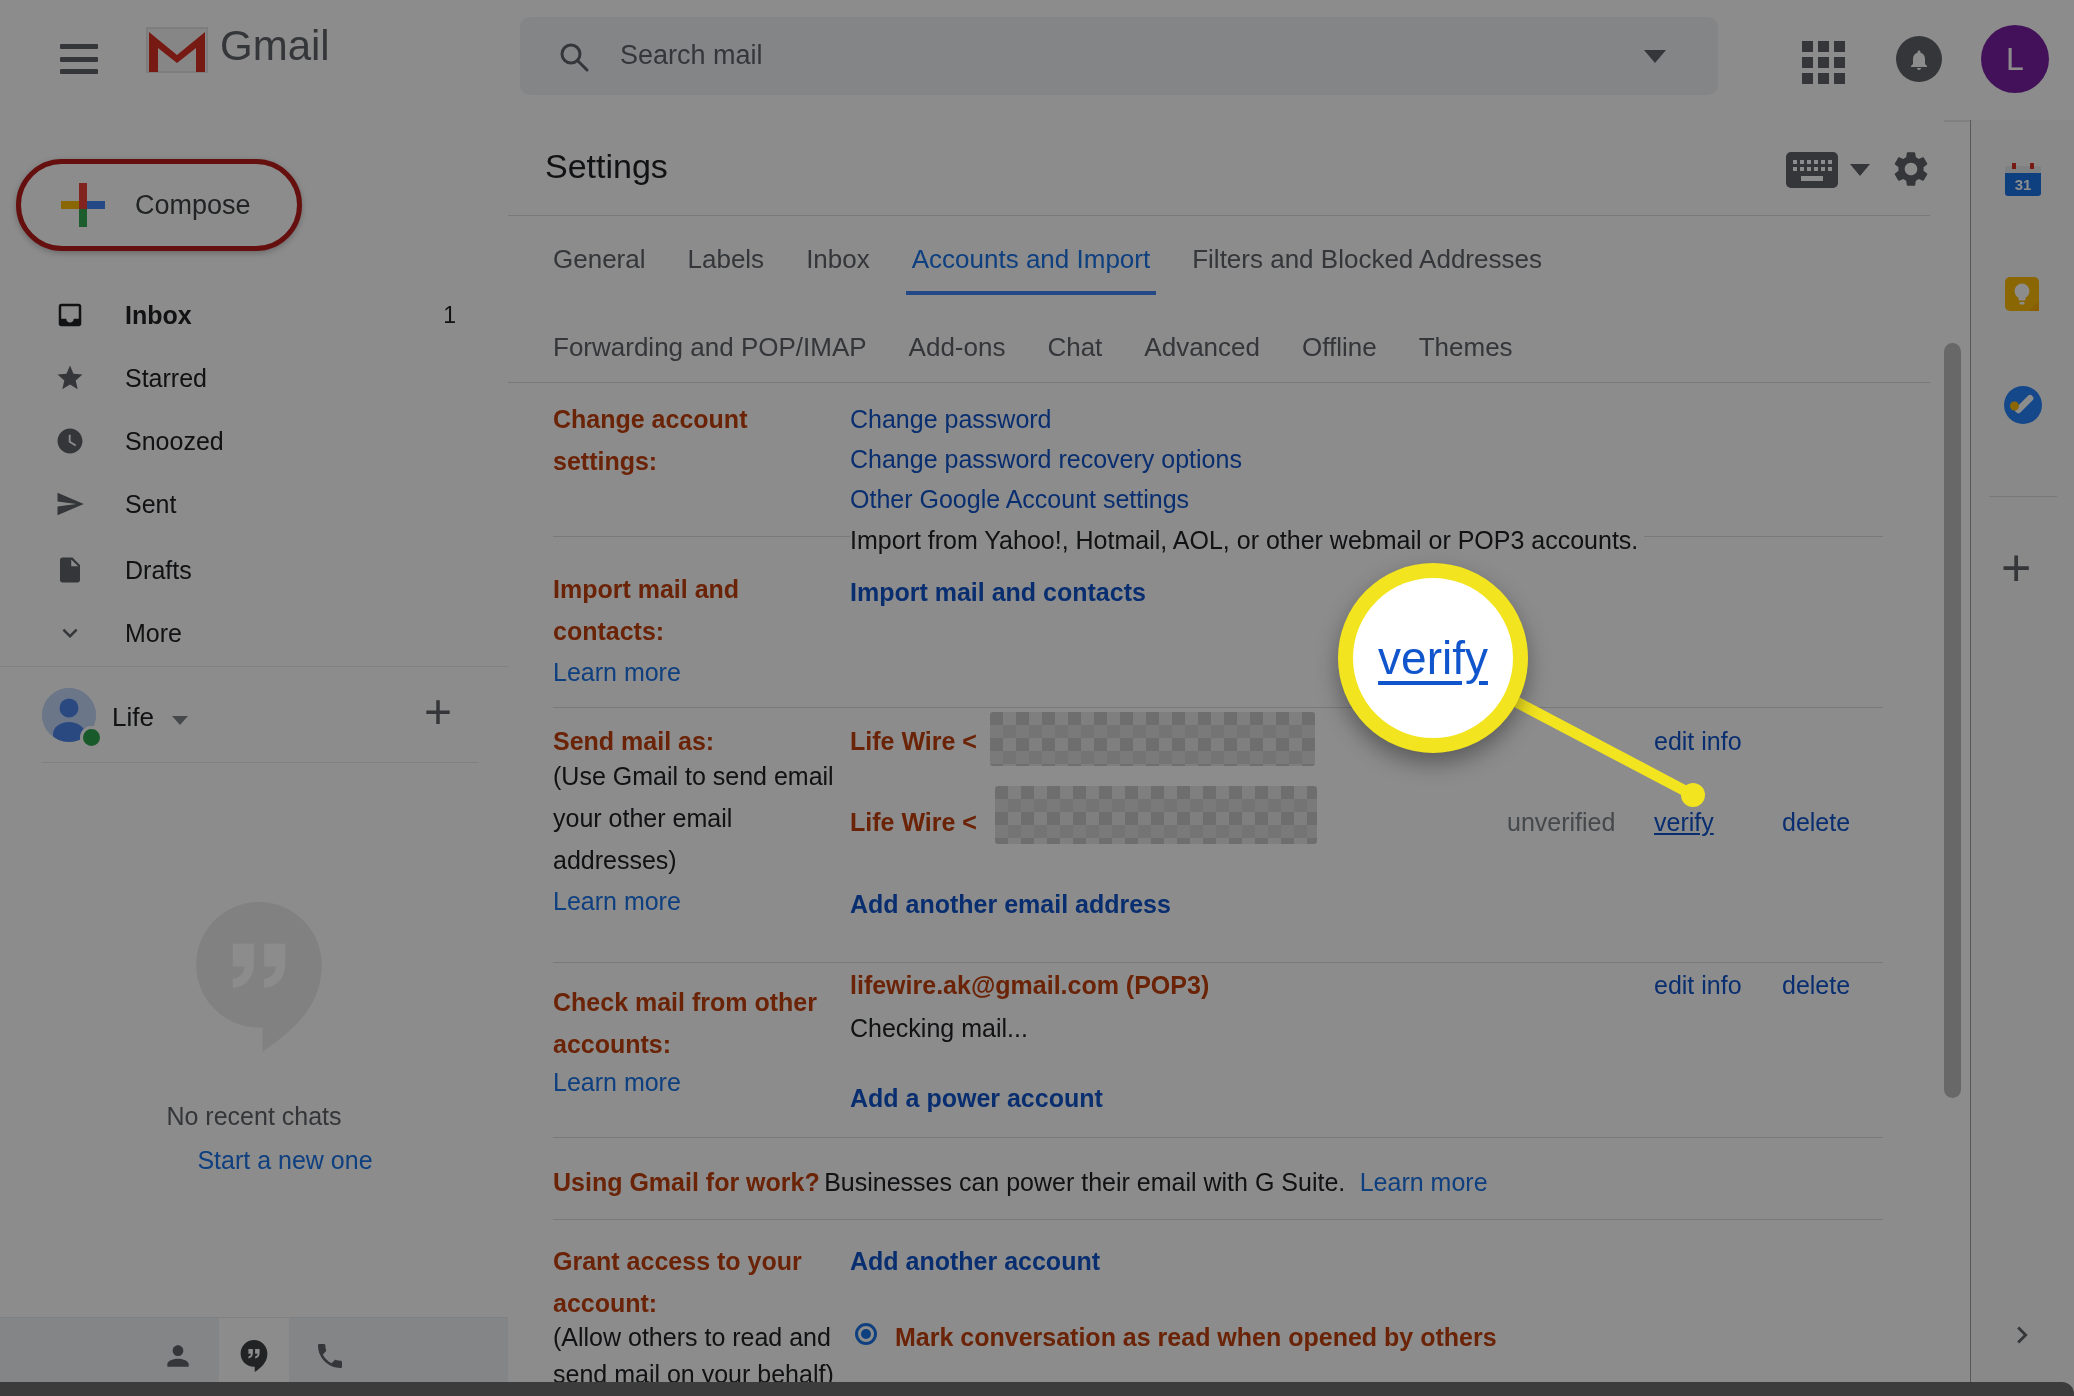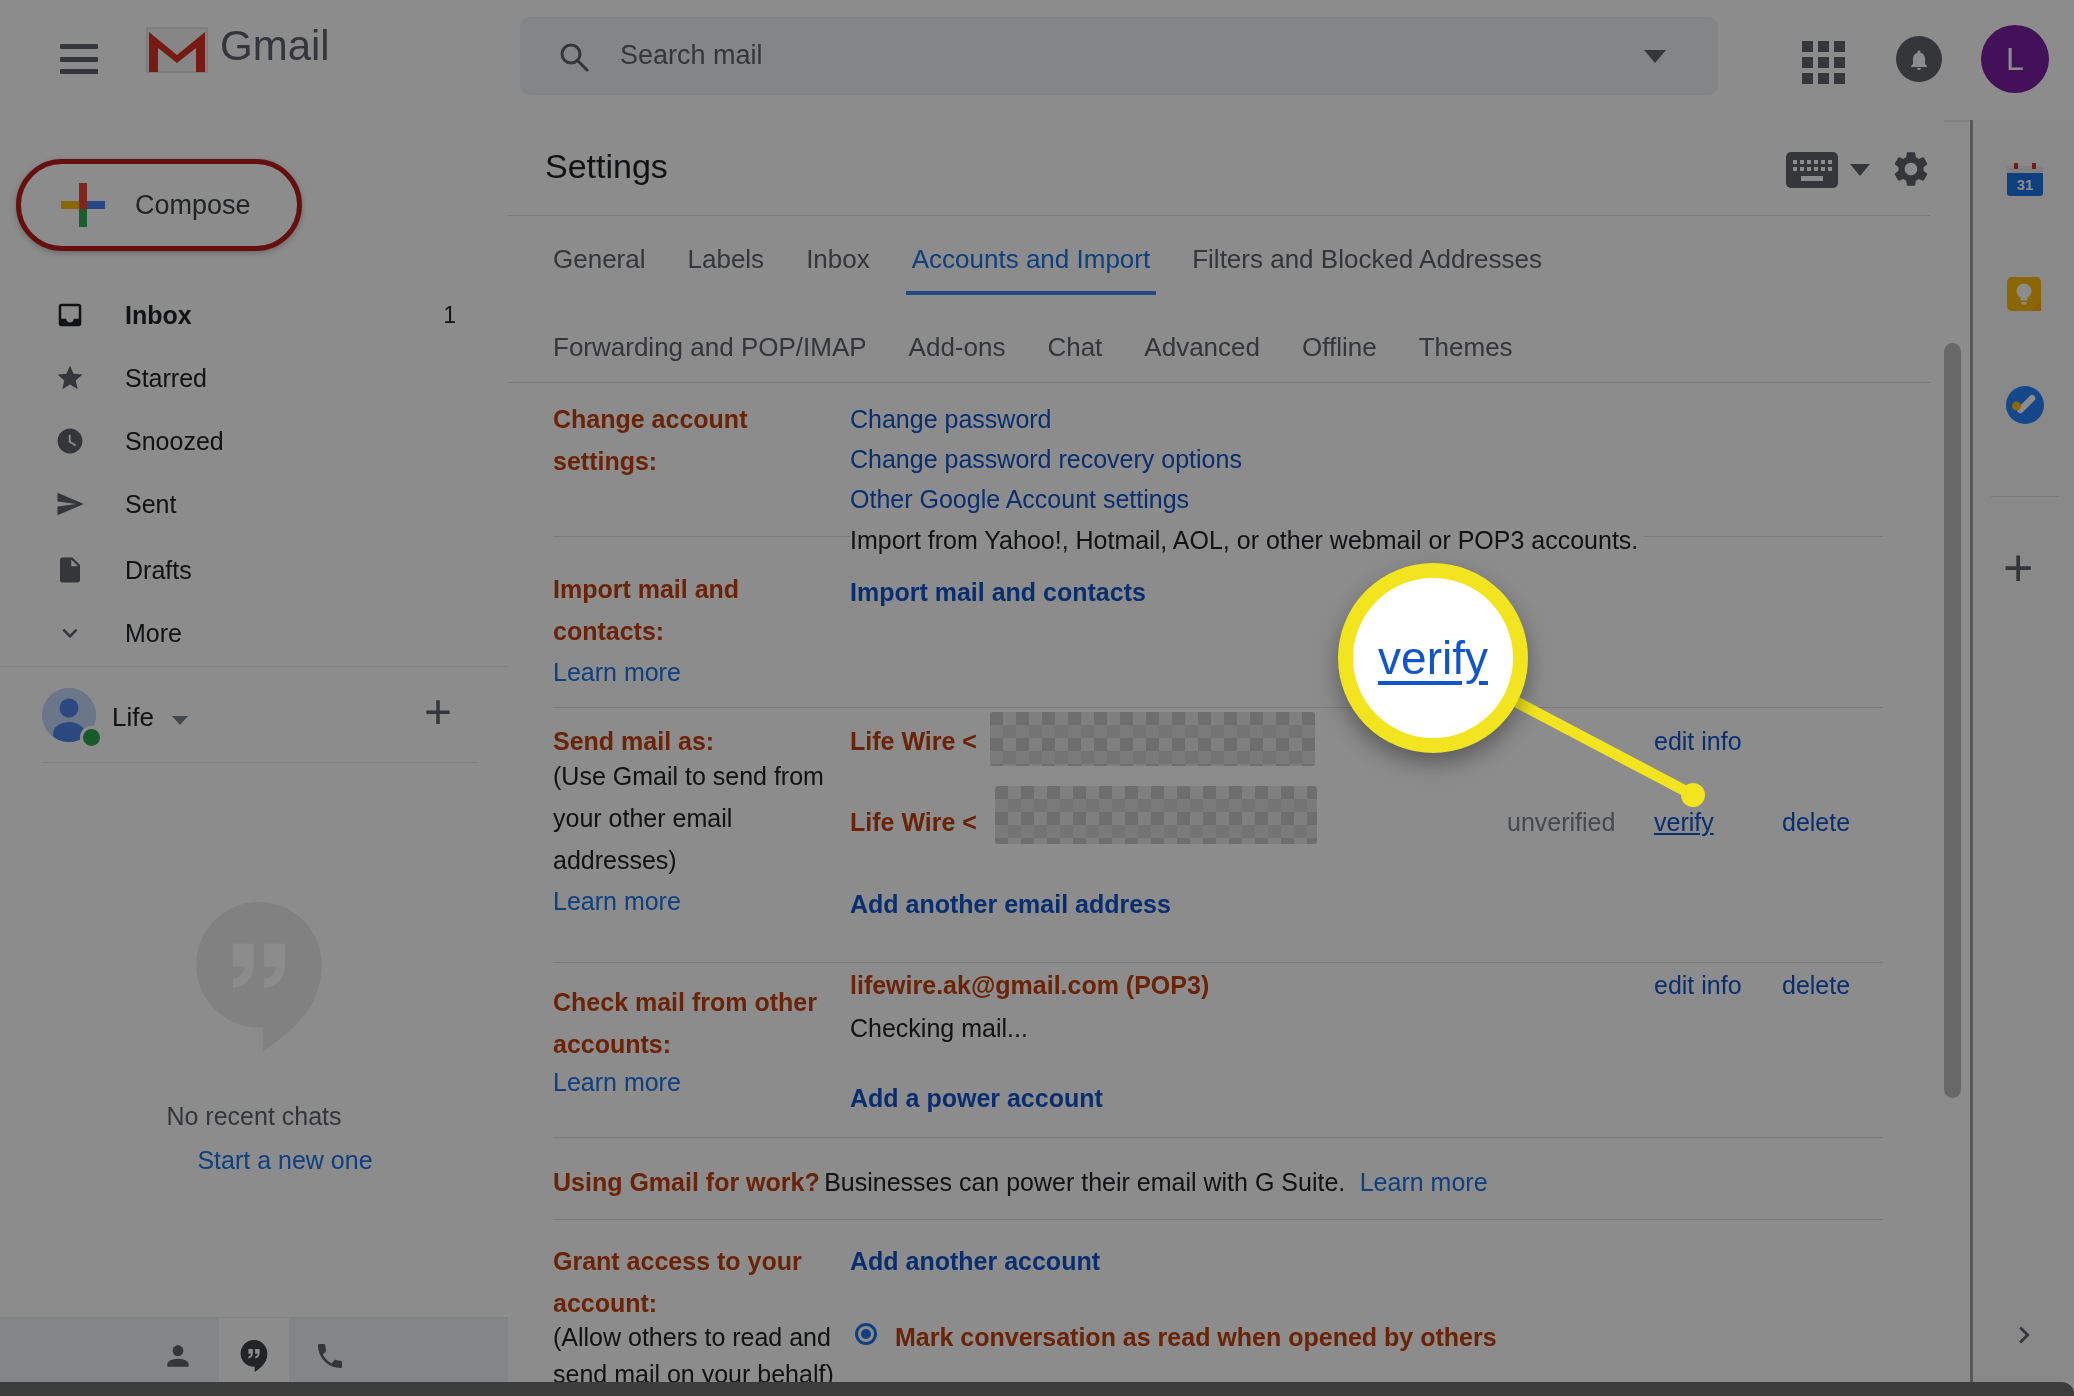--- a/index.html
+++ b/index.html
@@ -53,21 +53,21 @@
   .lnk.bold{font-weight:700;}
   .lnk.lm{color:#1a73e8;}
   .muted{font-size:25px;color:#80868b;}
   .redacted{position:absolute;border-radius:3px;
     background:repeating-conic-gradient(#e7e7e7 0% 25%, #d3d3d3 0% 50%, #dedede 0% 75%, #c9c9c9 0% 100%);
     background-size:26px 26px;}
   .intro-cover{background:#fff;padding:3px 6px 3px 0;}
   .radio{position:absolute;width:22px;height:22px;border:3px solid #1a73e8;border-radius:50%;box-sizing:border-box;}
   .radio::after{content:"";position:absolute;left:3px;top:3px;width:10px;height:10px;border-radius:50%;background:#1a73e8;}
   
-  .rail{position:absolute;left:1970px;top:120px;width:104px;height:1276px;background:#fafafa;border-left:3px solid #a3a3a3;box-sizing:border-box;}
+  .rail{position:absolute;left:1970px;top:120px;width:104px;height:1276px;background:#fafafa;border-left:1px solid #a3a3a3;box-sizing:border-box;}
   .rail .ricon{position:absolute;cursor:pointer;}
   .rail-divider{position:absolute;left:18px;top:376px;width:68px;height:1px;background:#dadce0;}
   .rail-plus{position:absolute;left:30px;top:418px;font-size:52px;font-weight:300;color:#5f6368;cursor:pointer;}
   .scrollbar{position:absolute;left:1944px;top:343px;width:17px;height:755px;background:#bdbdbd;border-radius:9px;}
   .bottom-strip{position:absolute;left:0;top:1382px;width:2074px;height:14px;background:#6e6e6e;border-top-right-radius:12px;}
   
   .dim{position:absolute;inset:0;background:rgba(0,0,0,0.45);z-index:40;pointer-events:none;}
   .connector{position:absolute;inset:0;z-index:41;pointer-events:none;}
   .callout{position:absolute;left:1338px;top:563px;width:190px;height:190px;box-sizing:border-box;
            border:15px solid #f2e41f;border-radius:50%;background:#fff;z-index:42;
@@ -274,21 +274,21 @@
     <div class="abs txt intro-cover" style="left:342px;top:403px">Import from Yahoo!, Hotmail, AOL, or other webmail or POP3 accounts.</div>
 
     <div class="abs lblb" style="left:45px;top:455px">Import mail and</div>
     <div class="abs lblb" style="left:45px;top:497px">contacts:</div>
     <a class="abs lnk lm" style="left:45px;top:538px">Learn more</a>
     <a class="abs lnk bold" style="left:342px;top:458px">Import mail and contacts</a>
 
     <div class="m-divider" style="left:45px;top:587px;width:1330px"></div>
 
     <div class="abs lblb" style="left:45px;top:607px">Send mail as:</div>
-    <div class="abs note" style="left:45px;top:642px">(Use Gmail to send from</div>
+    <div class="abs note" style="left:45px;top:642px">(Use Gmail to send email</div>
     <div class="abs note" style="left:45px;top:684px">your other email</div>
     <div class="abs note" style="left:45px;top:726px">addresses)</div>
     <a class="abs lnk lm" style="left:45px;top:767px">Learn more</a>
 
     <div class="abs lblb" style="left:342px;top:607px">Life Wire &lt;</div>
     <div class="redacted" style="left:482px;top:592px;width:325px;height:54px"></div>
     <a class="abs lnk" style="left:1146px;top:607px">edit info</a>
 
     <div class="abs lblb" style="left:342px;top:688px">Life Wire &lt;</div>
     <div class="redacted" style="left:487px;top:666px;width:322px;height:58px"></div>

